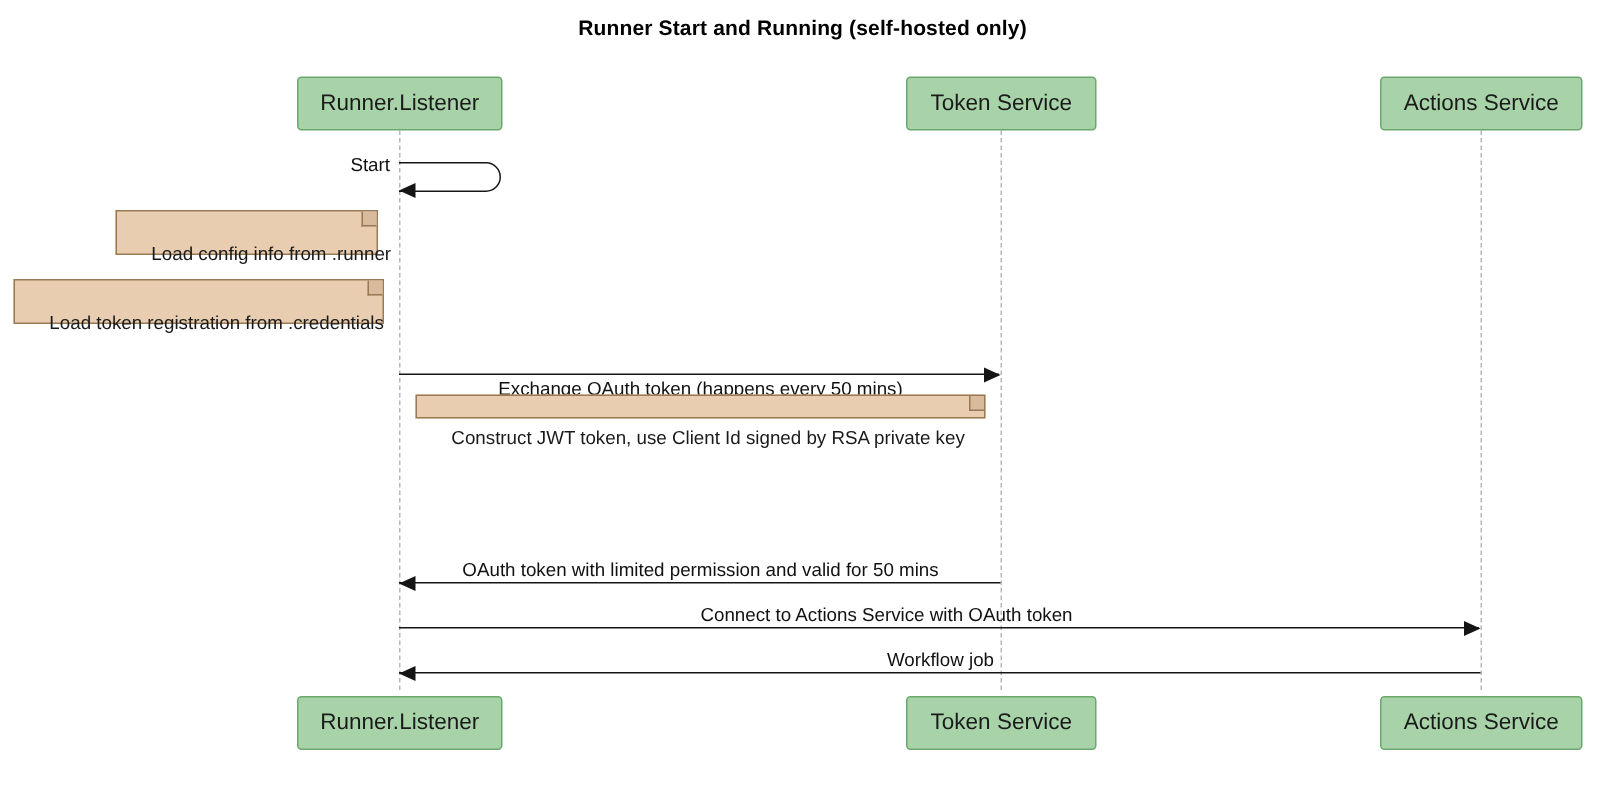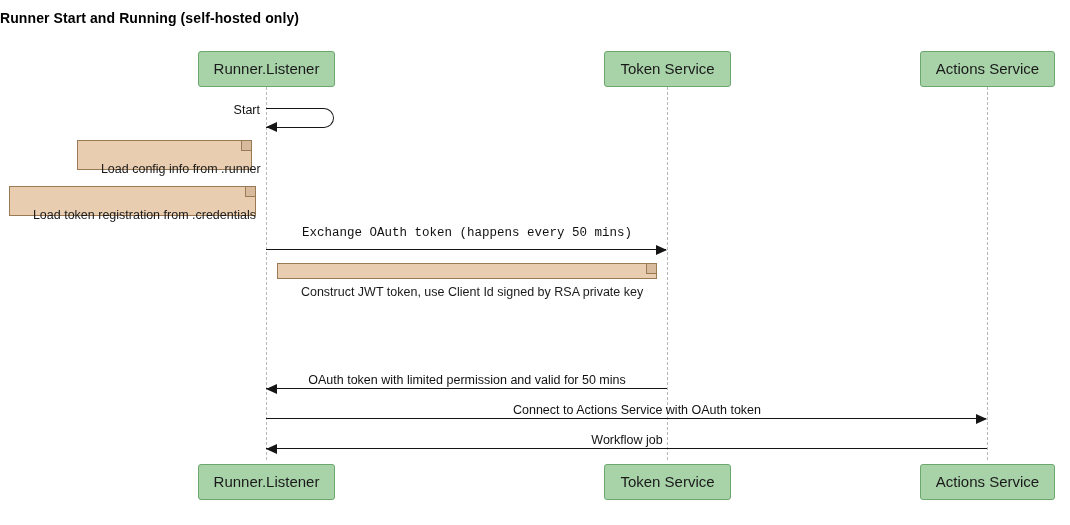--- a/index.html
+++ b/index.html
@@ -9,21 +9,21 @@
     font-family:"Liberation Sans","DejaVu Sans",sans-serif;
     overflow:hidden;
     position:relative;
     color:#000;
   }
   #canvas{position:absolute;left:0;top:0;width:1070px;height:525px;}
 
   .diagram-title{
     position:absolute;
     left:0;top:10px;width:1070px;
-    text-align:left;
+    text-align:center;
     font-size:14px;
     font-weight:bold;
     letter-spacing:0.1px;
     color:#000;
   }
 
   
   .lifeline{
     position:absolute;
     width:0;
@@ -124,35 +124,35 @@
   <div class="note" style="left:77px;top:140px;width:175px;height:30px;">
     <span>Load config info from .runner</span>
     <span class="dogear"></span>
   </div>
 
   <div class="note" style="left:9px;top:186px;width:247px;height:30px;">
     <span>Load token registration from .credentials</span>
     <span class="dogear"></span>
   </div>
 
-  <div class="msg-label center" style="left:467px;top:226px;font-family:Liberation Mono, monospace;">Exchange OAuth token (happens every 50 mins)</div>
+  <div class="msg-label center" style="left:467px;top:252px;">Exchange OAuth token (happens every 50 mins)</div>
   <div class="msg-line" style="left:266px;top:249px;width:400px;"></div>
   <div class="arrowhead right" style="left:656px;top:245px;"></div>
 
   <div class="note" style="left:277px;top:263px;width:380px;height:16px;">
     <span>Construct JWT token, use Client Id signed by RSA private key</span>
     <span class="dogear"></span>
   </div>
 
 
   <div class="msg-label center" style="left:467px;top:373px;">OAuth token with limited permission and valid for 50 mins</div>
   <div class="msg-line" style="left:266px;top:388px;width:401px;"></div>
   <div class="arrowhead left" style="left:266px;top:384px;"></div>
 
-  <div class="msg-label center" style="left:637px;top:403px;">Connect to Actions Service with OAuth token</div>
+  <div class="msg-label center" style="left:591px;top:403px;">Connect to Actions Service with OAuth token</div>
   <div class="msg-line" style="left:266px;top:418px;width:720px;"></div>
   <div class="arrowhead right" style="left:976px;top:414px;"></div>
 
   <div class="msg-label center" style="left:627px;top:433px;">Workflow job</div>
   <div class="msg-line" style="left:266px;top:448px;width:721px;"></div>
   <div class="arrowhead left" style="left:266px;top:444px;"></div>
 
   <div class="participant" style="left:198px;top:464px;width:137px;">Runner.Listener</div>
   <div class="participant" style="left:604px;top:464px;width:127px;">Token Service</div>
   <div class="participant" style="left:920px;top:464px;width:135px;">Actions Service</div>

